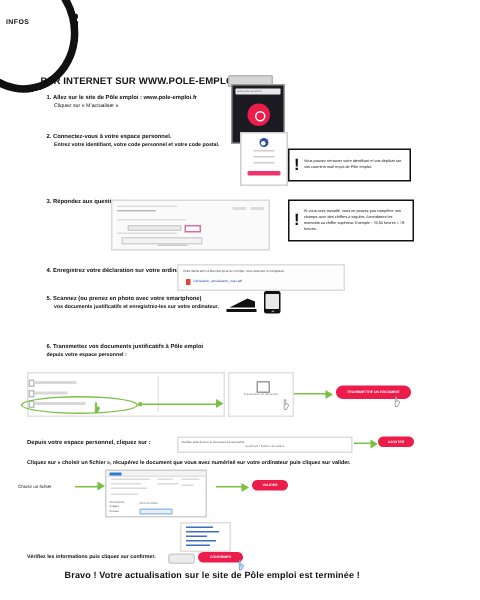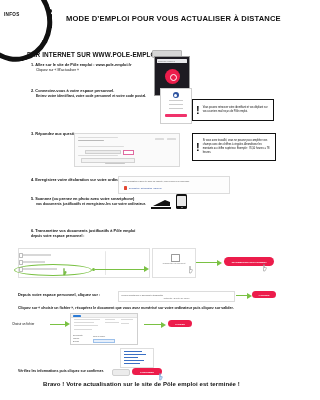--- a/index.html
+++ b/index.html
@@ -157,21 +157,20 @@
 
 <div class="page">
 
   <div class="header">
     <div class="swoosh"></div>
     <div class="infos-badge">INFOS</div>
     <div class="info-i">
       <div class="dot"></div>
         <div class="bar"></div>
     </div>
-    <div class="header-title">MODE D’EMPLOI POUR VOUS ACTUALISER À DISTANCE</div>
   </div>
 
   <div class="section-title">PAR INTERNET SUR WWW.POLE-EMPLOI.FR</div>
   <div class="grey-chip"></div>
 
   <div class="step" style="left:31px;top:62px;width:120px;">
     <span class="num">1.</span>
     <b>Allez sur le site de Pôle emploi : www.pole-emploi.fr</b>
   </div>
   <div class="sub" style="left:36px;top:68px;width:120px;">Cliquez sur « M’actualiser »</div>

